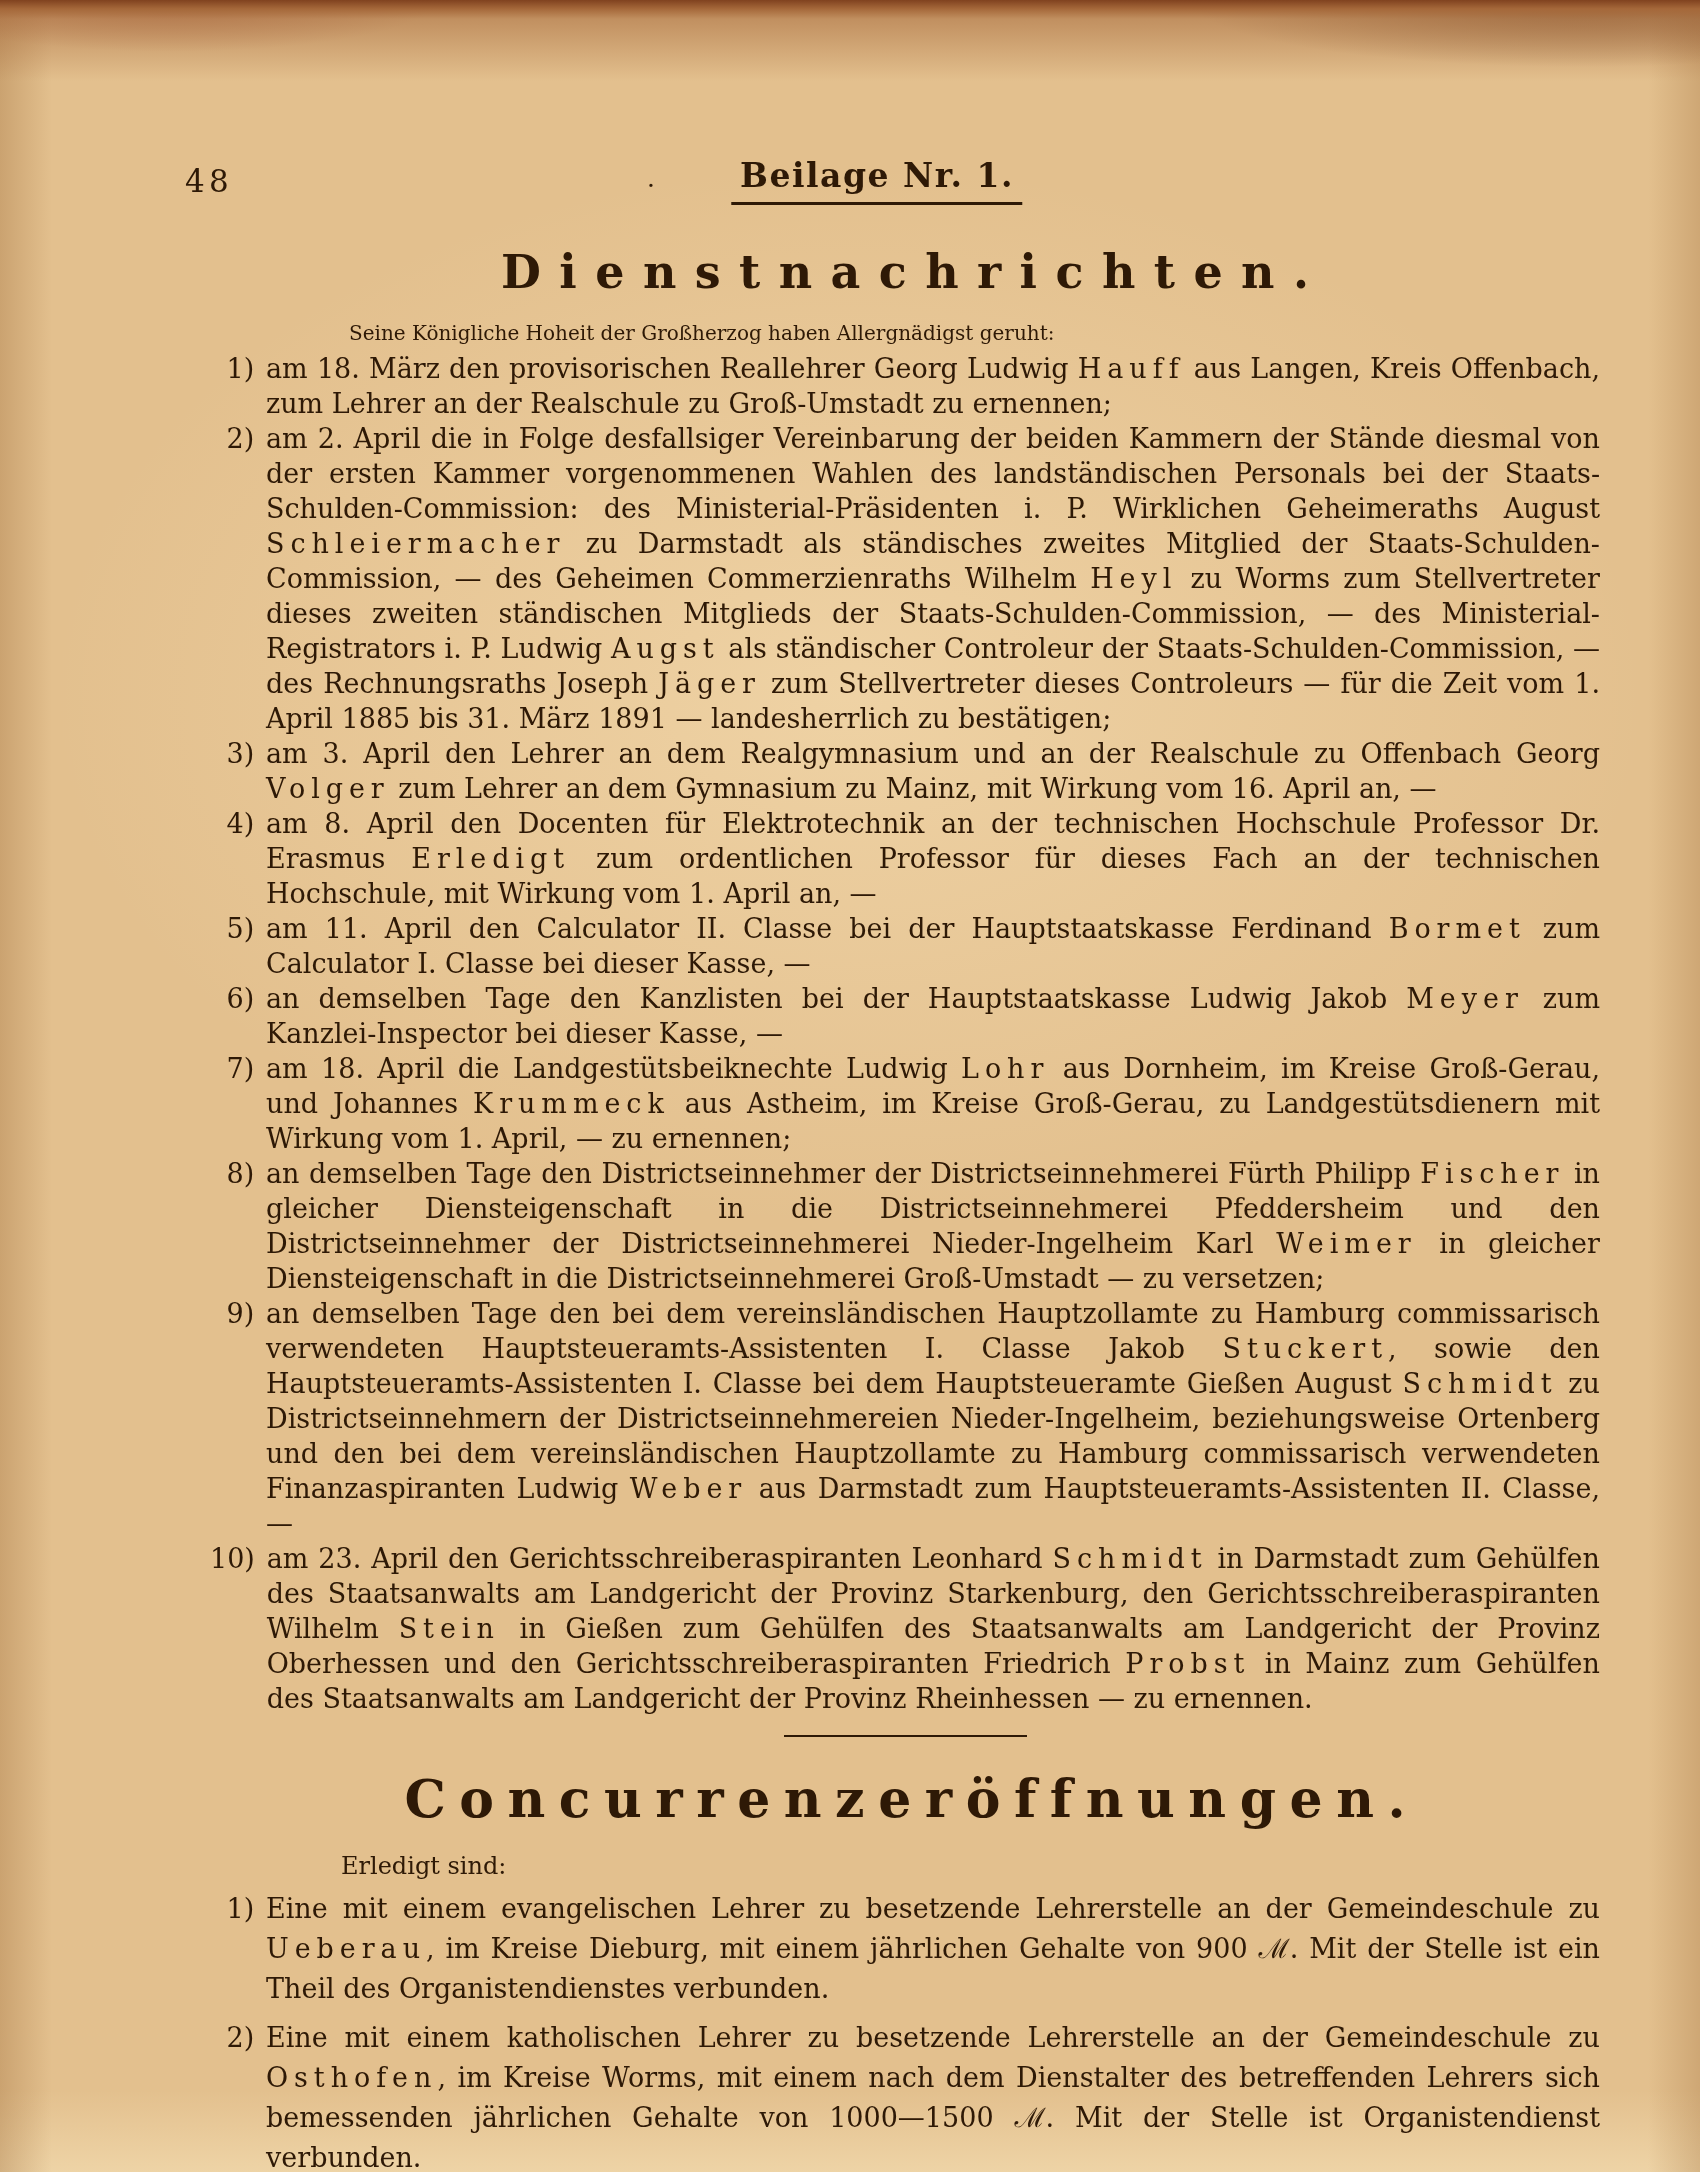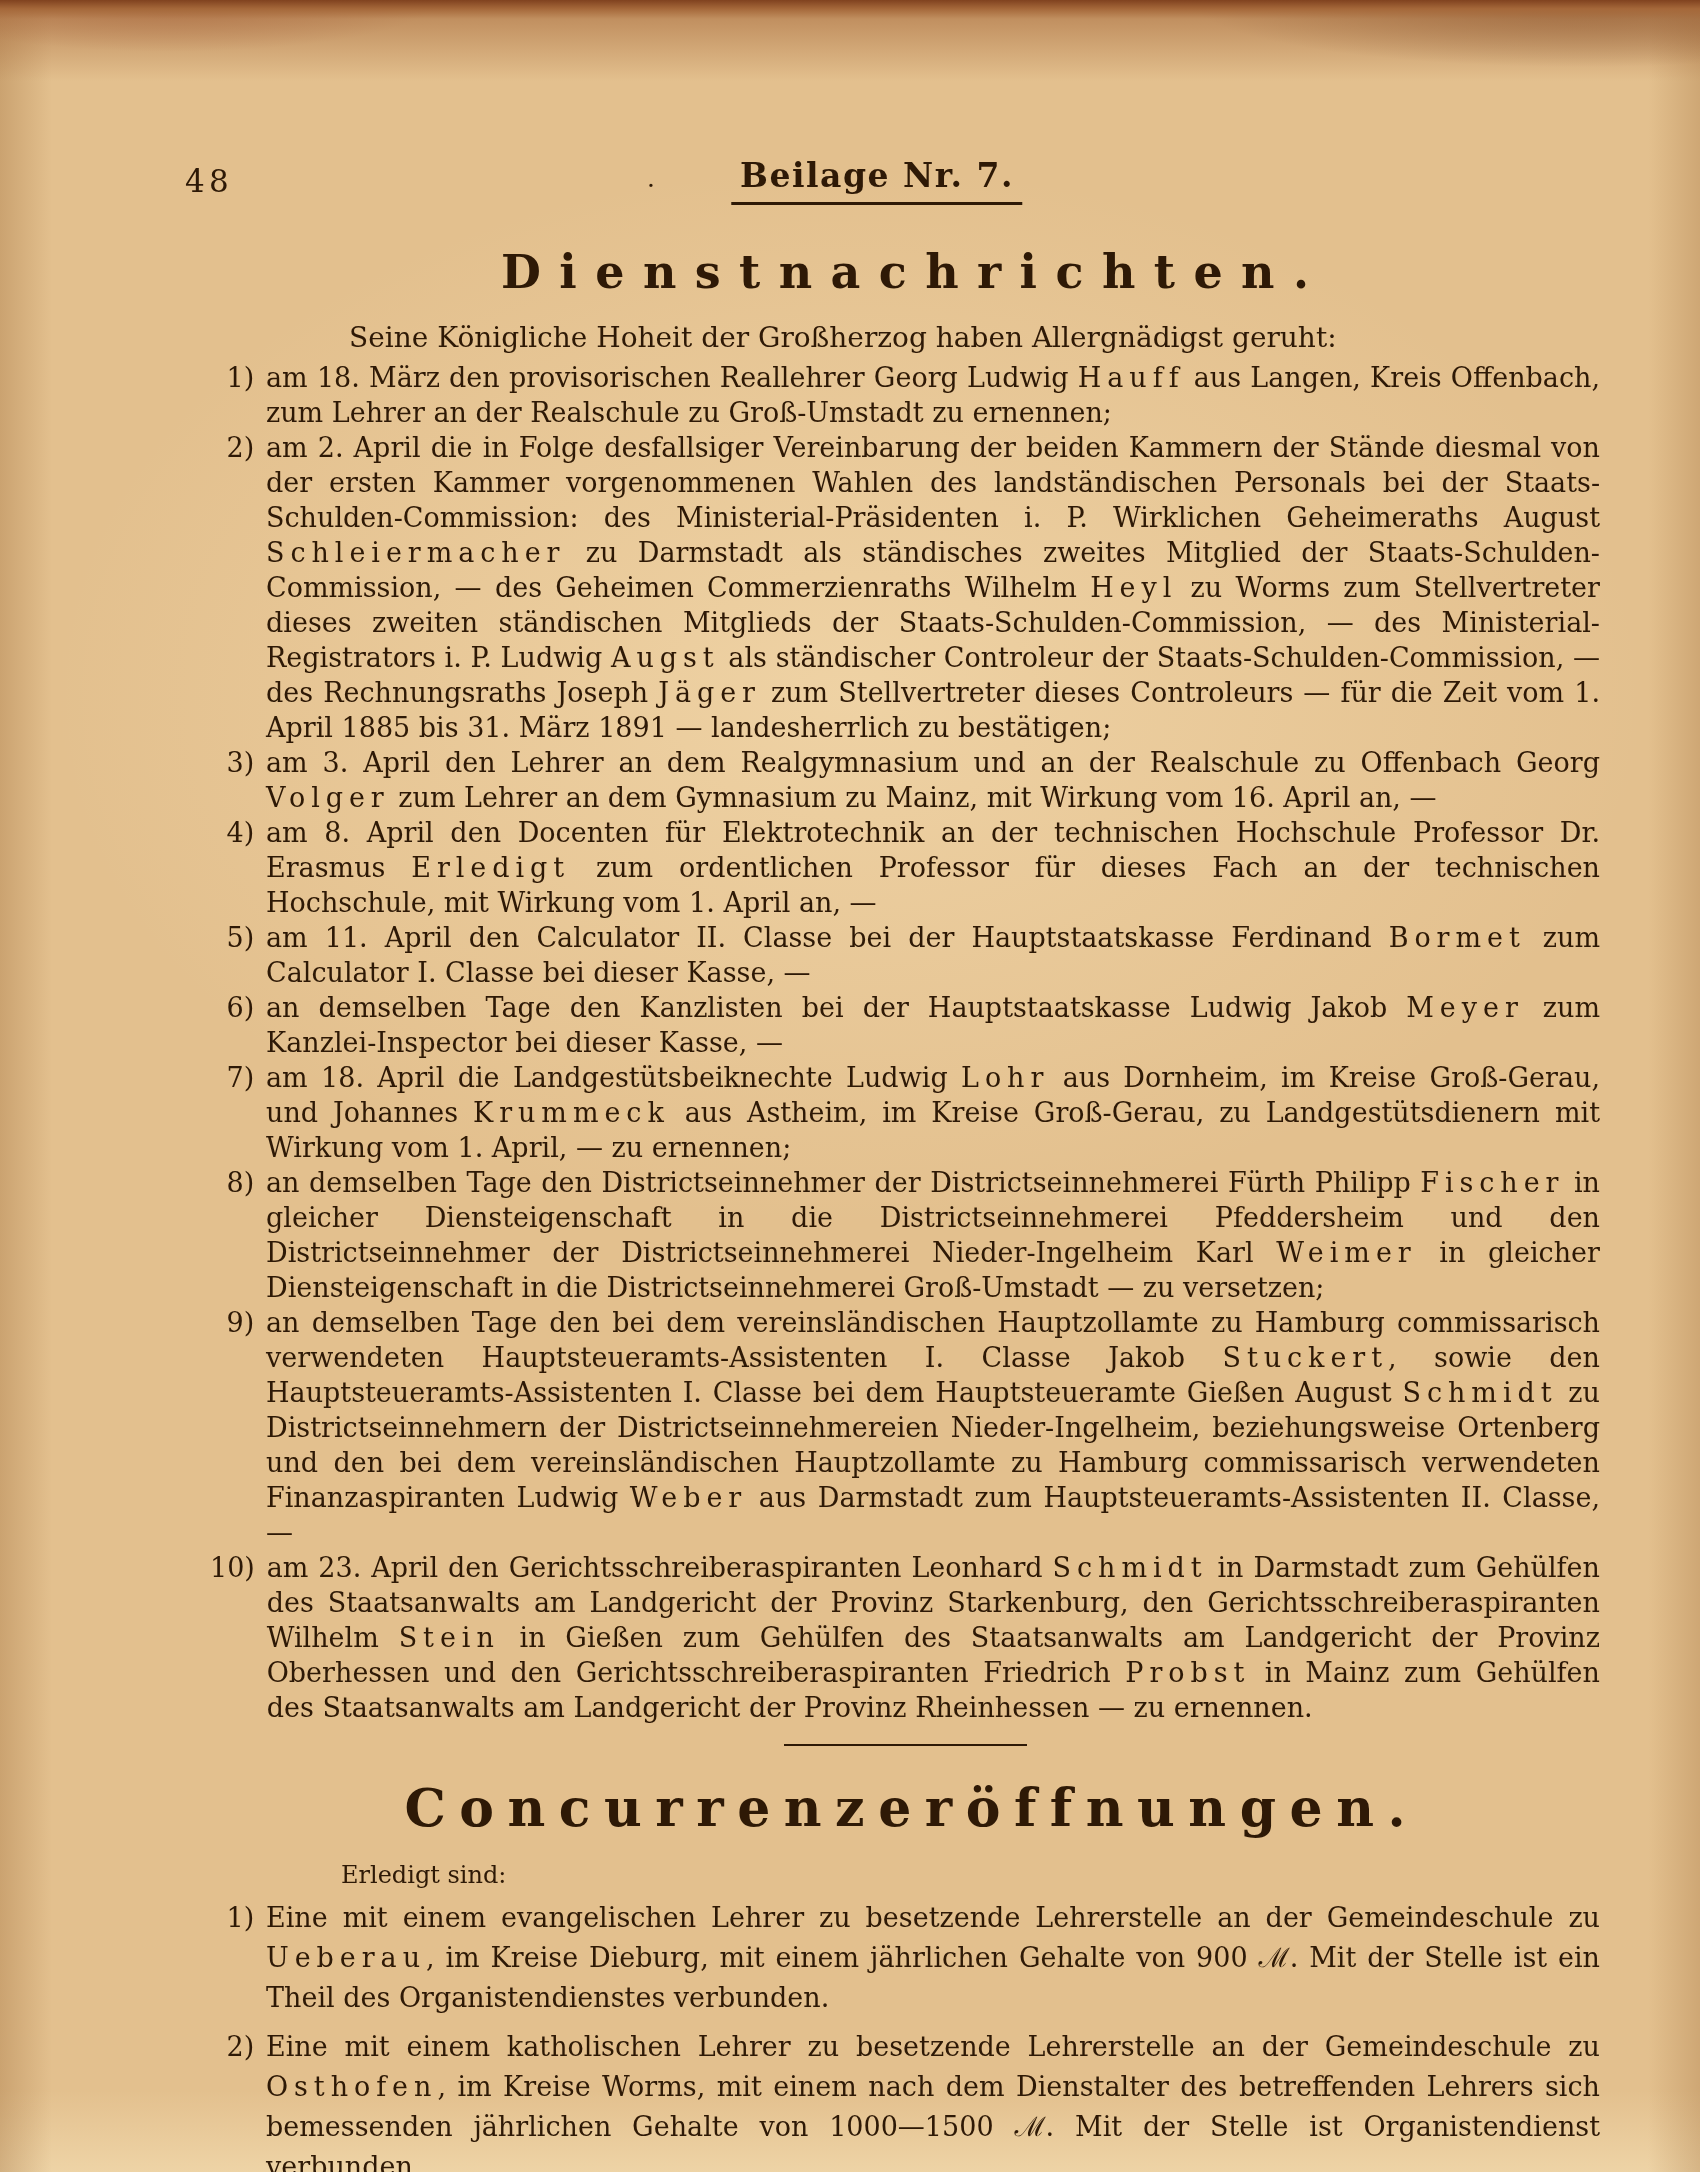--- a/index.html
+++ b/index.html
@@ -24,40 +24,40 @@
   header{position:relative;height:49px;}
   .pageno{position:absolute;left:-25px;top:7.4px;font-size:31px;letter-spacing:4.4px;}
   .headerdot{position:absolute;left:437px;top:14.7px;font-size:25px;}
   .masthead{
     position:absolute;left:calc(50% - 28px);top:0;transform:translateX(-50%);
     font-size:33px;font-weight:700;letter-spacing:1.5px;
     border-bottom:3.7px solid #2e1906;padding:0 8.8px 7.4px;white-space:nowrap;
   }
   h1.section-title{margin:40px 0 0;text-align:center;font-size:46px;font-weight:700;letter-spacing:.40em;text-indent:.40em;}
   h2.section-title{margin:31px 0 0;text-align:center;font-size:52px;font-weight:700;letter-spacing:.26em;text-indent:.26em;}
-  p.intro{margin:22px 0 5.9px 139px;font-size:28px;}
+  p.intro{margin:22px 0 5.9px 139px;font-size:20px;}
   p.intro2{margin:23.6px 0 8.8px 131px;font-size:24px;}
   .list{font-size:27px;line-height:35px;}
   .list .item{display:flex;}
   .num{flex:0 0 56px;text-align:right;padding-right:11.8px;box-sizing:border-box;}
   .txt{flex:1;text-align:justify;}
   .list.conc{font-size:27px;line-height:40px;}
   .list.conc .item{margin-bottom:8.8px;}
   .sp{letter-spacing:.22em;}
   .rule{border:none;border-top:2.9px solid #2e1906;width:243px;margin:19px auto 0;height:0;}
 </style>
 </head>
 <body>
 
 <div class="page">
 
   <header>
     <span class="pageno">48</span>
     <span class="headerdot">·</span>
-    <span class="masthead">Beilage Nr. 7.</span>
+    <span class="masthead">Beilage Nr. 1.</span>
   </header>
 
   <section>
     <h1 class="section-title">Dienstnachrichten.</h1>
     <p class="intro">Seine Königliche Hoheit der Großherzog haben Allergnädigst geruht:</p>
     <div class="list">
         <div class="item">
           <span class="num">1)</span>
           <span class="txt"><span class="">am 18. März den provisorischen Reallehrer Georg Ludwig </span><span class="sp">Hauff</span><span class=""> aus Langen, Kreis Offenbach, zum Lehrer an der Realschule zu Groß-Umstadt zu ernennen;</span></span>
         </div>

